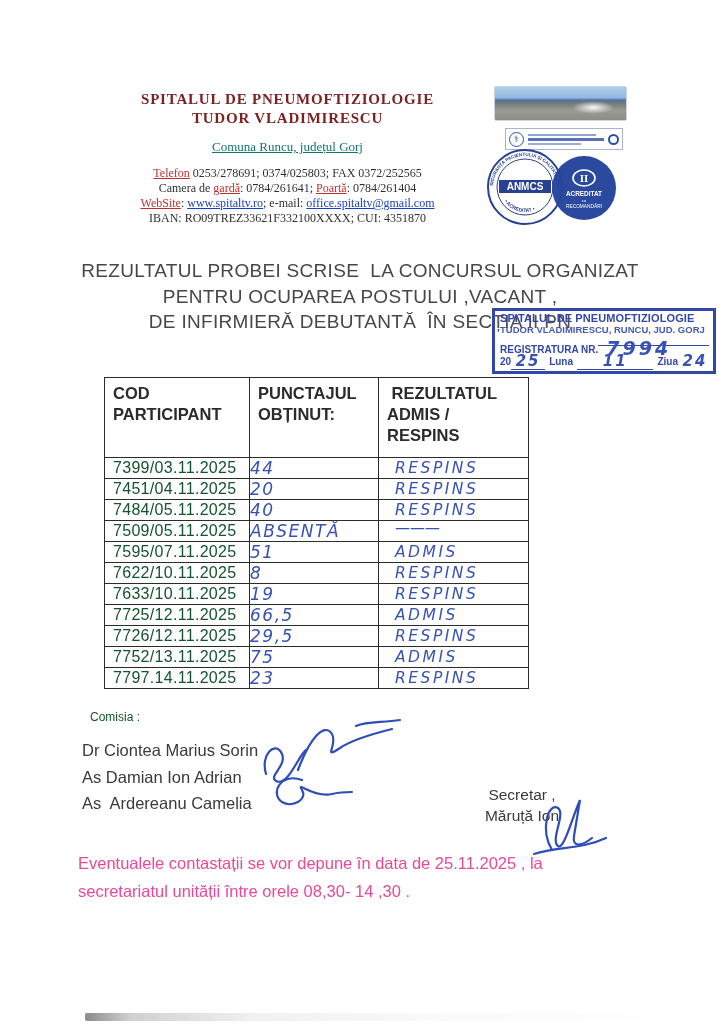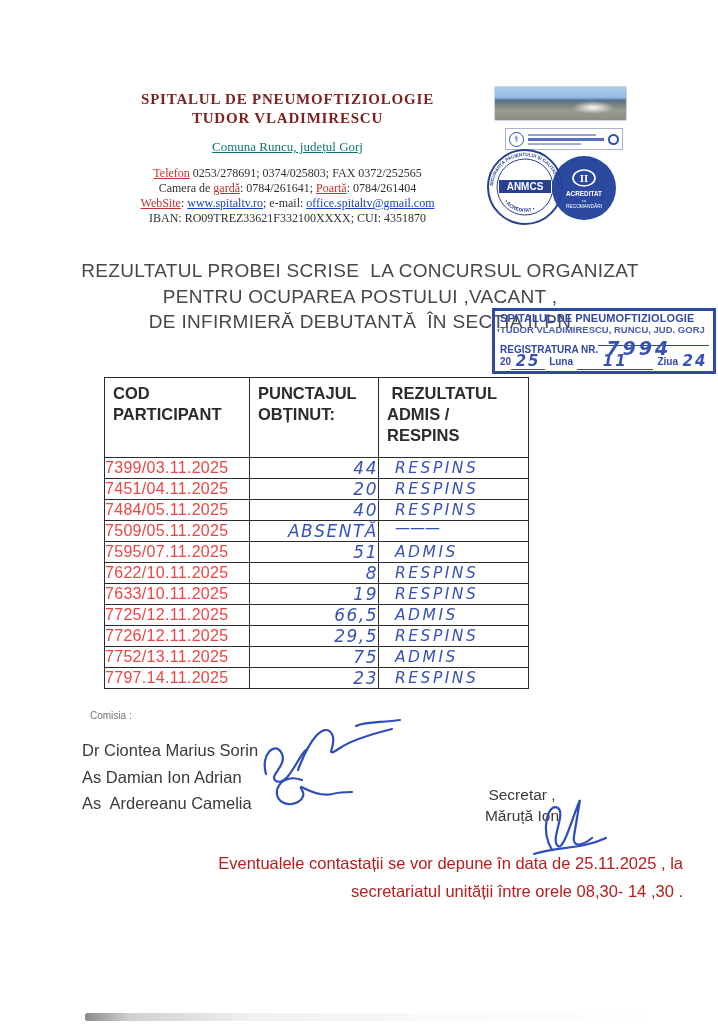--- a/index.html
+++ b/index.html
@@ -63,38 +63,38 @@
   
   table.results { position:absolute; left:104px; top:377px; width:424px;
     border-collapse:collapse; table-layout:fixed; }
   table.results col.c1{ width:145px;} table.results col.c2{ width:129px;}
   table.results col.c3{ width:150px;}
   table.results td { border:1.8px solid #2b2b2b; overflow:hidden; }
   tr.head td { height:80px; vertical-align:top; padding:5px 4px 0 8px;
     font-weight:bold; font-size:16.5px; line-height:21px; color:#2b2b2b;
     white-space:pre-wrap; }
   tr.data td { height:21px; }
-  td.code { font-size:16px; letter-spacing:0.3px; color:#ef4444;
+  td.code { padding-left:8px; font-size:16px; letter-spacing:0.3px; color:#14532d;
     white-space:nowrap; }
-  td.score { text-align:right; }
+  td.score { text-align:left; }
   td.score span { font-size:17px; letter-spacing:1.5px; }
   td.result { padding-left:16px; }
   td.result span { font-size:15.5px; letter-spacing:2.5px; }
   td .hw { font-style:italic; color:#3752b5; }
   td.dash span { letter-spacing:0; font-size:15px; position:relative; top:-3px; }
 
   
-  .comisia { left:90px; top:710px; font-size:10px; color:#737373; }
+  .comisia { left:90px; top:710px; font-size:12px; color:#14532d; }
   .members { left:82px; top:737px; font-size:16.5px; line-height:26.5px;
     color:#3a3a3a; }
   .members div { white-space:pre-wrap; }
   .secretary { left:462px; top:784px; width:120px; text-align:center;
     font-size:15.5px; line-height:21px; color:#3a3a3a; }
   .footnote { left:78px; top:849px; width:605px; font-size:16.5px;
-    line-height:28px; color:#b91c1c;text-align:right; }
+    line-height:28px; color:#ec4899; }
   .sig { pointer-events:none; }
   .bottom-bar { left:85px; top:1013px; width:560px; height:8px;
     background:linear-gradient(90deg, rgba(110,110,110,.8), rgba(150,150,150,.45) 8%,
       rgba(190,190,190,.22) 30%, rgba(215,215,215,.12) 65%, rgba(230,230,230,.04));
     border-radius:2px; }
 </style>
 </head>
 <body>
 
 <div class="abs letterhead">

